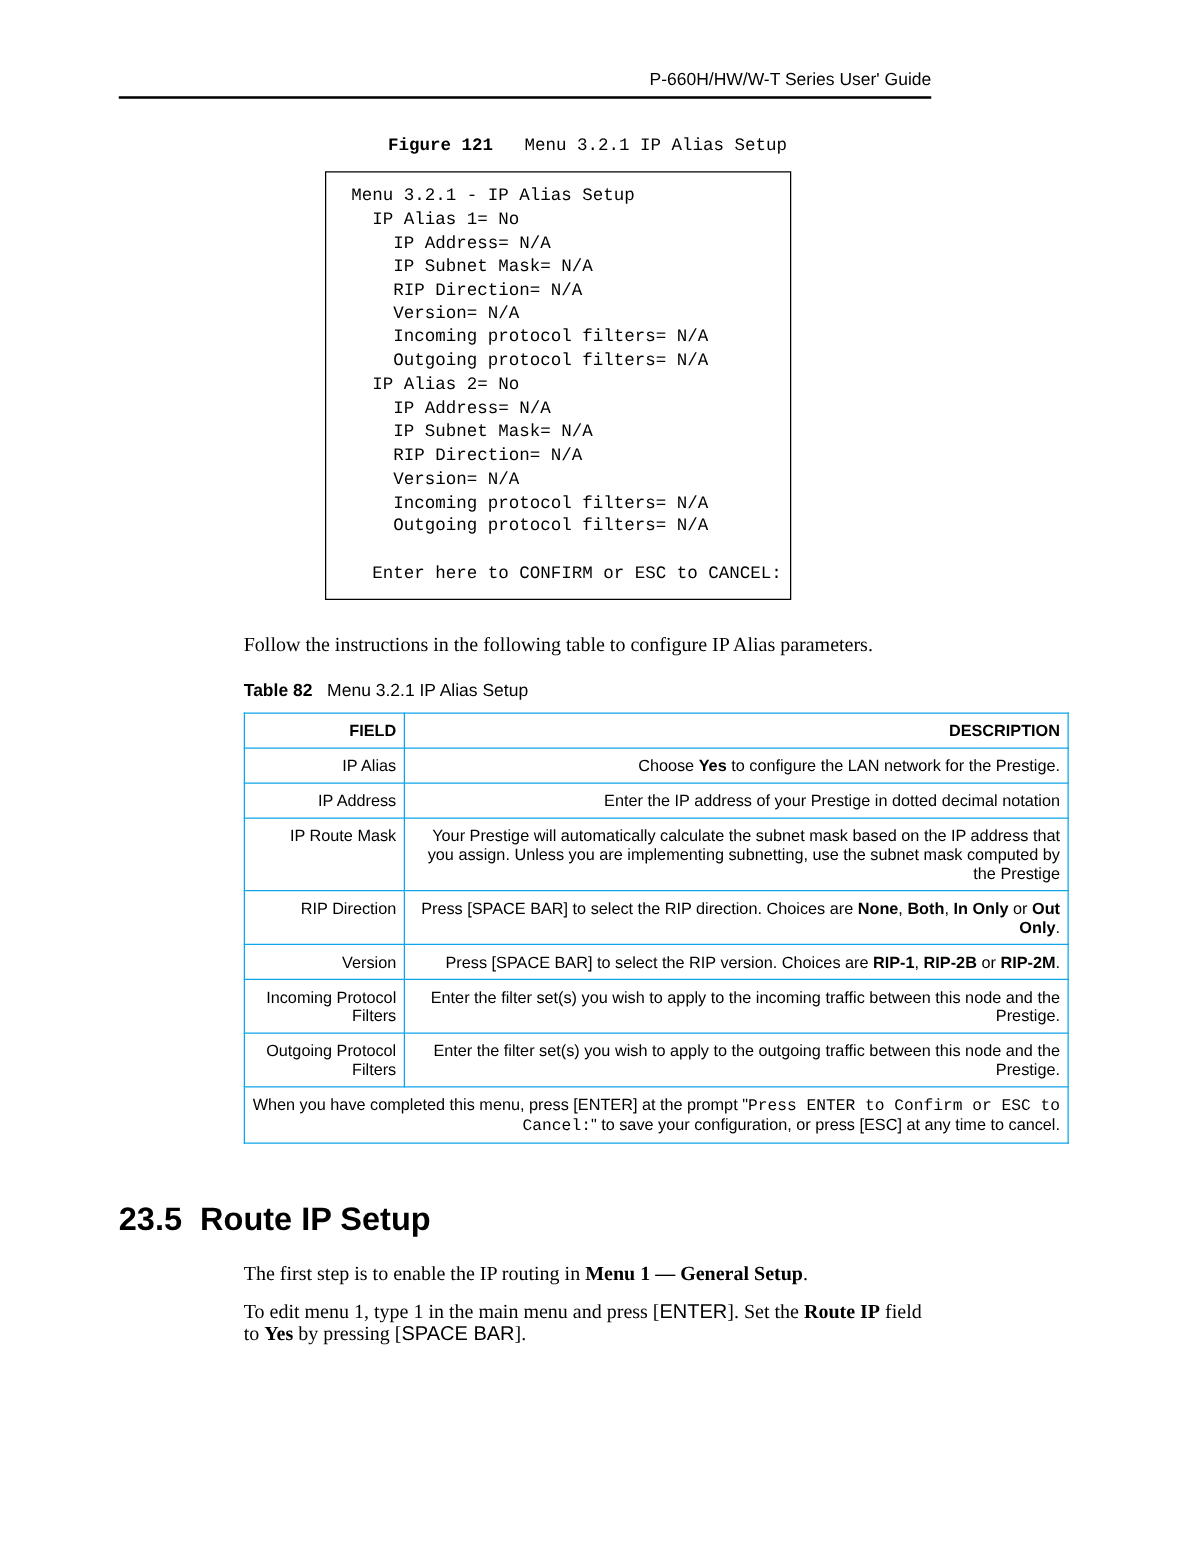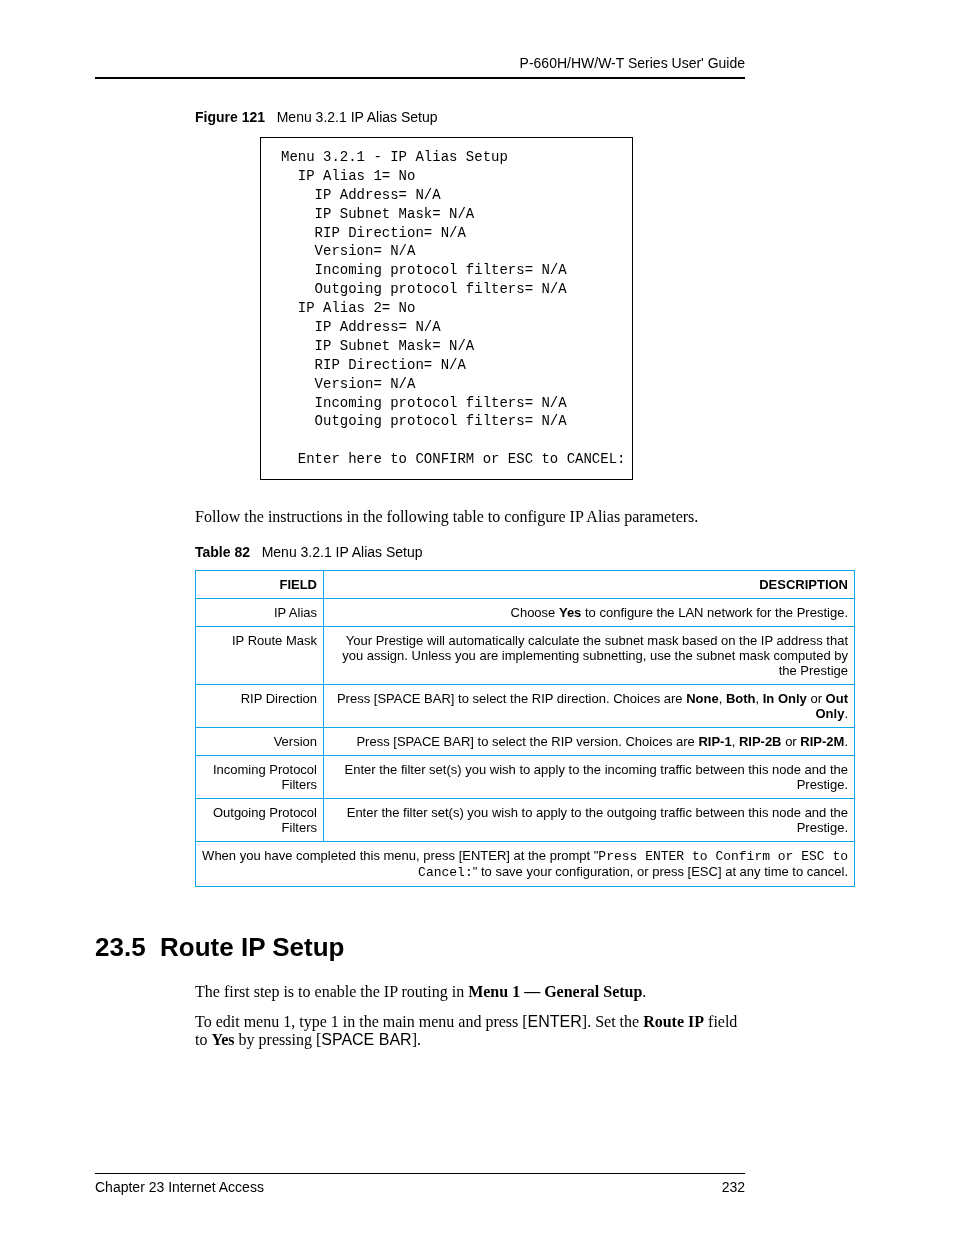--- a/index.html
+++ b/index.html
@@ -21,23 +21,24 @@
     text-align: right;
     font-family: Arial, Helvetica, sans-serif;
     font-size: 14px;
     padding-bottom: 6px;
   }
   .rule {
     border-bottom: 2px solid #000;
     margin-bottom: 30px;
   }
   .fig-caption {
-    font-family: Liberation Sans, sans-serif;
+    font-family: Liberation Mono, monospace;
     font-size: 14px;
     margin: 0 0 12px 100px;
+    text-align: center;
   }
   .fig-caption .bold { font-weight: bold; }
   .terminal-box {
     font-family: "Courier New", Courier, monospace;
     font-size: 14px;
     line-height: 1.35;
     border: 1px solid #000;
     padding: 10px 20px;
     margin: 0 112px 0 165px;
     white-space: pre;
@@ -129,20 +130,24 @@
     <tbody>
         <tr>
       <th style="width:115px;">FIELD</th>
       <th>DESCRIPTION</th>
     </tr>
     <tr>
       <td>IP Alias</td>
       <td><span>Choose </span><span class="b">Yes</span><span> to configure the LAN network for the Prestige.</span></td>
     </tr>
     <tr>
+      <td>IP Address</td>
+      <td>Enter the IP address of your Prestige in dotted decimal notation</td>
+    </tr>
+    <tr>
       <td>IP Route Mask</td>
       <td>Your Prestige will automatically calculate the subnet mask based on the IP address that you assign. Unless you are implementing subnetting, use the subnet mask computed by the Prestige</td>
     </tr>
     <tr>
       <td>RIP Direction</td>
       <td><span>Press [SPACE BAR] to select the RIP direction.  Choices are </span><span class="b">None</span><span>, </span><span class="b">Both</span><span>, </span><span class="b">In Only</span><span> or </span><span class="b">Out Only</span><span>.</span></td>
     </tr>
     <tr>
       <td>Version</td>
       <td><span>Press [SPACE BAR] to select the RIP version. Choices are </span><span class="b">RIP-1</span><span>, </span><span class="b">RIP-2B</span><span> or </span><span class="b">RIP-2M</span><span>.</span></td>
@@ -166,18 +171,14 @@
   </div>
 
   <div class="body-para" style="margin-top:0;">
     <span>The first step is to enable the IP routing in </span><span class="b">Menu 1 — General Setup</span><span>.</span>
   </div>
 
   <div class="body-para" style="margin-top:12px;">
     <span>To edit menu 1, type 1 in the main menu and press [</span><span style="font-family:Arial,Helvetica,sans-serif;">ENTER</span><span>].  Set the </span><span class="b">Route IP</span><span> field to </span><span class="b">Yes</span><span> by pressing [</span><span style="font-family:Arial,Helvetica,sans-serif;">SPACE BAR</span><span>].</span>
   </div>
 
-  <div class="footer">
-    <span>Chapter 23 Internet Access</span>
-    <span class="right">232</span>
-  </div>
 
 </div>
 
 </body></html>

